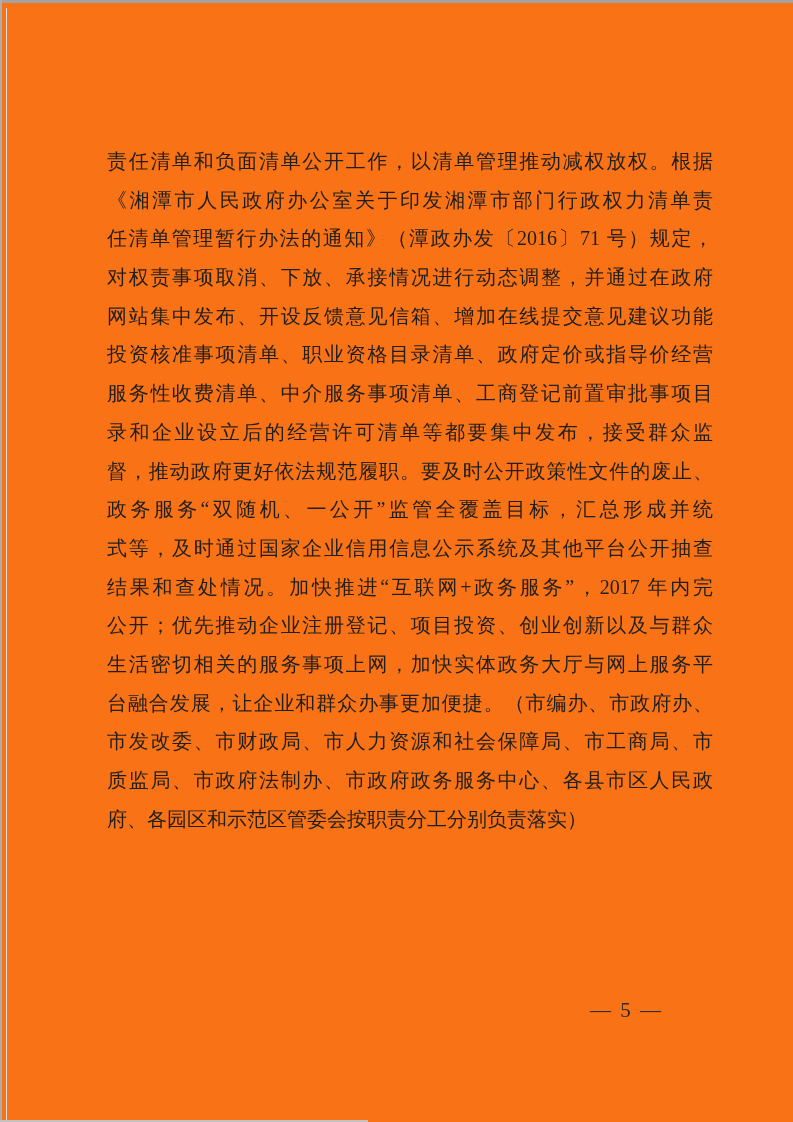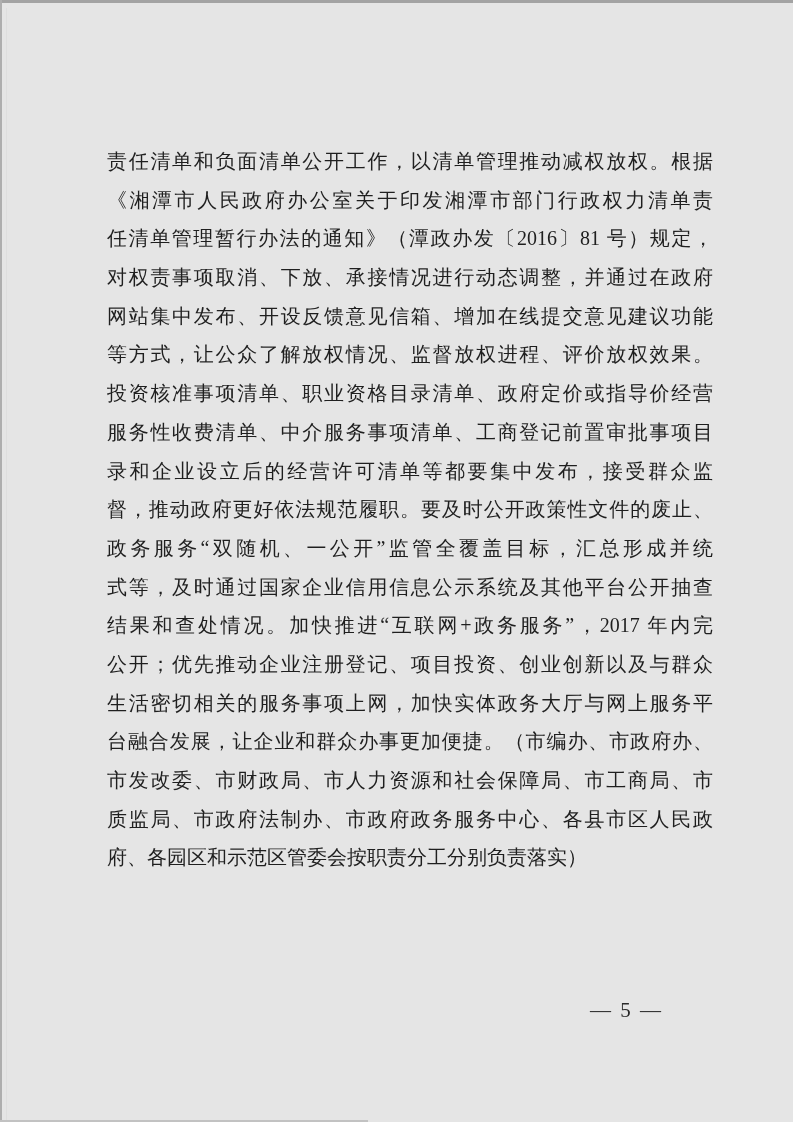--- a/index.html
+++ b/index.html
@@ -4,21 +4,21 @@
 <style>
   html, body {
     margin: 0;
     padding: 0;
     background: #ffffff;
   }
   .page {
     position: relative;
     width: 793px;
     height: 1122px;
-    background: #e5e5e5;
+    background: #f97316;
     overflow: hidden;
     font-family: "Liberation Serif", "DejaVu Serif", serif;
   }
   
   .edge-top {
     position: absolute;
     top: 0; left: 0;
     width: 793px; height: 3px;
     background: #a3a3a3;
   }
@@ -77,24 +77,23 @@
 <div class="page">
 
   <div class="edge-top"></div>
   <div class="edge-left-dark"></div>
   <div class="edge-left-light"></div>
   <div class="edge-bottom"></div>
 
   <div class="text-block">
     <div class="line">责任清单和负面清单公开工作，以清单管理推动减权放权。根据</div>
     <div class="line">《湘潭市人民政府办公室关于印发湘潭市部门行政权力清单责</div>
-    <div class="line">任清单管理暂行办法的通知》（潭政办发〔2016〕81 号）规定，</div>
+    <div class="line">任清单管理暂行办法的通知》（潭政办发〔2016〕71 号）规定，</div>
     <div class="line">对权责事项取消、下放、承接情况进行动态调整，并通过在政府</div>
     <div class="line">网站集中发布、开设反馈意见信箱、增加在线提交意见建议功能</div>
-    <div class="line">等方式，让公众了解放权情况、监督放权进程、评价放权效果。</div>
     <div class="line">投资核准事项清单、职业资格目录清单、政府定价或指导价经营</div>
     <div class="line">服务性收费清单、中介服务事项清单、工商登记前置审批事项目</div>
     <div class="line">录和企业设立后的经营许可清单等都要集中发布，接受群众监</div>
     <div class="line">督，推动政府更好依法规范履职。要及时公开政策性文件的废止、</div>
     <div class="line">政务服务“双随机、一公开”监管全覆盖目标，汇总形成并统</div>
     <div class="line">式等，及时通过国家企业信用信息公示系统及其他平台公开抽查</div>
     <div class="line">结果和查处情况。加快推进“互联网+政务服务”，2017 年内完</div>
     <div class="line">公开；优先推动企业注册登记、项目投资、创业创新以及与群众</div>
     <div class="line">生活密切相关的服务事项上网，加快实体政务大厅与网上服务平</div>
     <div class="line">台融合发展，让企业和群众办事更加便捷。（市编办、市政府办、</div>

